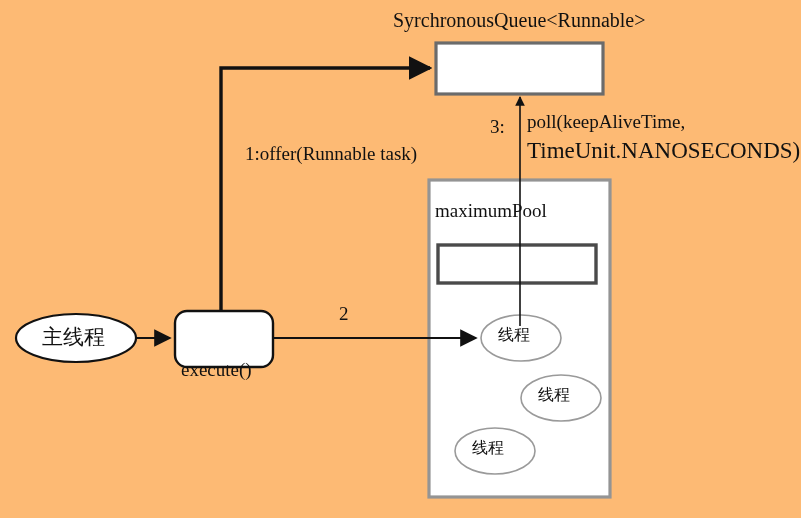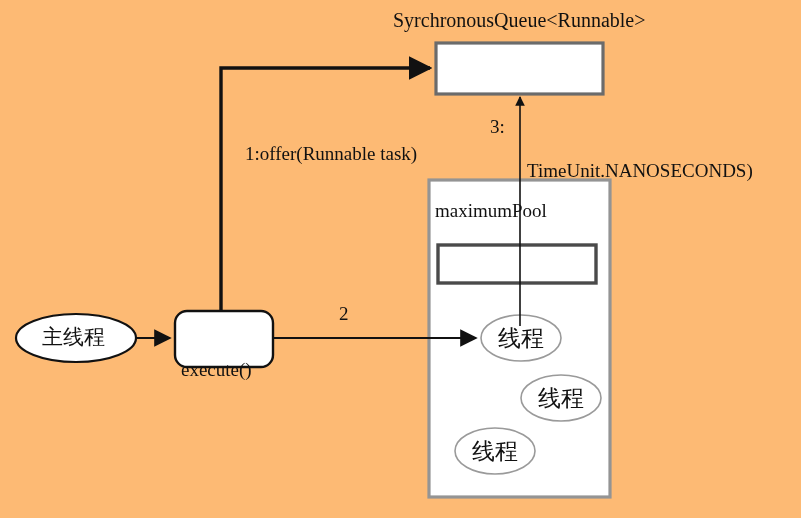--- a/index.html
+++ b/index.html
@@ -45,22 +45,22 @@
     top: 117px;
     font-size: 19px;
   }
   .poll-line1 {
     left: 527px;
     top: 112px;
     font-size: 19px;
   }
   .poll-line2 {
     left: 527px;
-    top: 161px;
-    font-size: 19px;
+    top: 139px;
+    font-size: 23px;
   }
   .maxpool-label {
     left: 435px;
     top: 201px;
     font-size: 19px;
   }
   .corepool-label {
     left: 443px;
     top: 254px;
     font-size: 19px;
@@ -75,21 +75,21 @@
     top: 328px;
     font-size: 19px;
     margin-top: 32px;
   }
   .mainthread-label {
     left: 42px;
     top: 327px;
     font-size: 21px;
   }
   .thread-label {
-    font-size: 23px;
+    font-size: 16px;
     font-family: Liberation Serif, serif;
   }
   .t1 { left: 498px; top: 327px; }
   .t2 { left: 538px; top: 387px; }
   .t3 { left: 472px; top: 440px; }
 </style>
 </head>
 <body>
 
 <div id="canvas">
@@ -128,20 +128,21 @@
     <line x1="273" y1="338" x2="476" y2="338" stroke="#111111" stroke-width="2.2" marker-end="url(#arrowBlackThin)"></line>
 
     <line x1="520" y1="326" x2="520" y2="97" stroke="#111111" stroke-width="1.6" marker-end="url(#arrowPoll)"></line>
   </svg>
 
   <div class="lbl queue-title">SyrchronousQueue&lt;Runnable&gt;</div>
 
   <div class="lbl offer-label">1:offer(Runnable task)</div>
 
   <div class="lbl poll-num">3:</div>
+  <div class="lbl poll-line1">poll(keepAliveTime,</div>
   <div class="lbl poll-line2">TimeUnit.NANOSECONDS)</div>
 
   <div class="lbl maxpool-label">maximumPool</div>
 
   <div class="lbl step2-label">2</div>
 
   <div class="lbl execute-label">execute()</div>
   <div class="lbl mainthread-label">主线程</div>
 
   <div class="lbl thread-label t1">线程</div>

